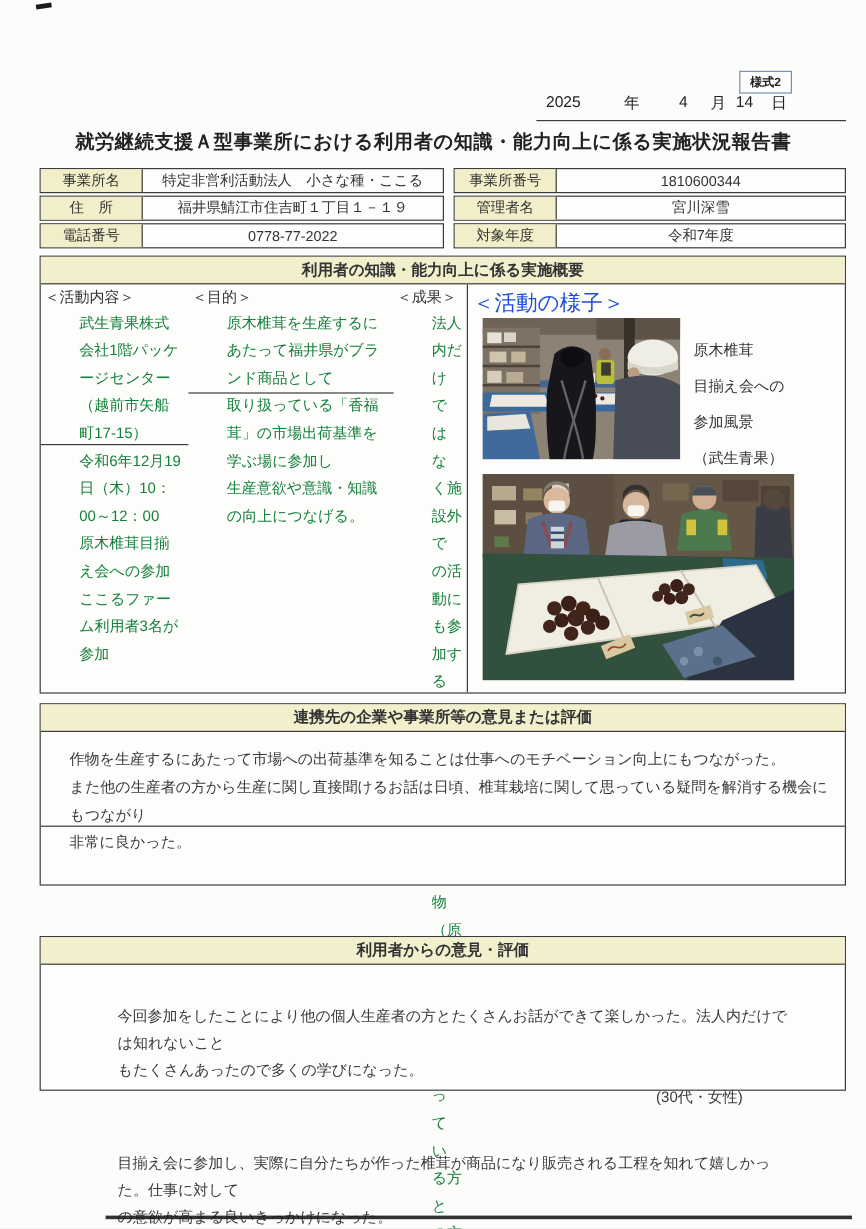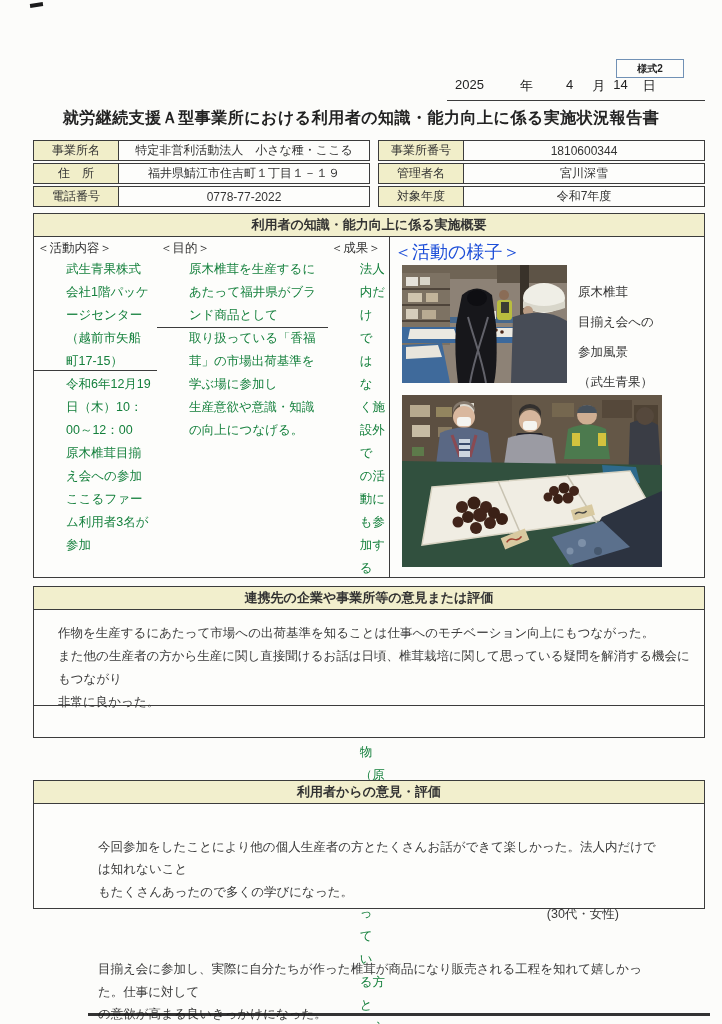--- a/index.html
+++ b/index.html
@@ -11,21 +11,21 @@
     background: #fcfcfa;
     font-family: "Liberation Sans", "DejaVu Sans", sans-serif;
     color: #333;
     overflow: hidden;
   }
   
   .artifact-top { position:absolute; left:30px; top:3px; width:13px; height:4px; background:#1c1c1c; transform:rotate(-8deg); }
   .artifact-bottom { position:absolute; left:88px; top:1013px; width:622px; height:3px; background:#171717; opacity:.88; }
 
   .form-tag {
-    position:absolute; left:616px; top:59px; width:68px; height:19px;
+    position:absolute; left:616px; top:59px; width:44px; height:19px;
     border:1.5px solid #7191b5; background:#fdfdfb;
     display:flex; align-items:center; justify-content:center;
     font-size:10px; font-weight:bold; color:#222;
   }
   .date-row {
     position:absolute; left:447px; top:77px; width:258px;
     border-bottom:1.5px solid #3c3c3c; padding-bottom:5px;
     font-size:13px; color:#222; display:flex; align-items:flex-start;
   }
   .d-y  { margin-left:8px; }
@@ -69,21 +69,21 @@
   .overview-right { flex:1; position:relative; }
   .photos-heading { position:absolute; left:4px; top:3px; font-size:18px; color:#1d4ed8; }
   .photo-frame { position:absolute; overflow:hidden; }
   .photo1 { left:12px; top:28px; width:165px; height:118px; }
   .photo1-caption { position:absolute; left:188px; top:40px; font-size:12.5px; line-height:30px; white-space:pre-line; color:#333; }
   .photo2 { left:12px; top:158px; width:260px; height:172px; }
   .photo-frame svg { display:block; width:100%; height:100%; }
 
   #section-partner { top:586px; height:152px; }
   .partner-comment {
-    height:96px; border-bottom:1.6px solid #3c3c3c;
+    height:79px; border-bottom:1.6px solid #3c3c3c;
     padding:12px 10px 0 24px; font-size:12.5px; line-height:23px;
     white-space:pre-line; color:#3a3a3a;
   }
   .partner-row { height:31px; display:flex; }
   .partner-label { width:136px; border-right:1.6px solid #3c3c3c; display:flex; align-items:center; padding-left:5px; font-size:12.5px; color:#333; }
   .partner-value { flex:1; font-size:12.5px; }
 
   #section-user { top:780px; height:129px; }
   .user-body { padding:9px 40px 0 64px; }
   .user-comment { position:relative; font-size:12.5px; line-height:22.5px; white-space:pre-line; color:#3a3a3a; }

